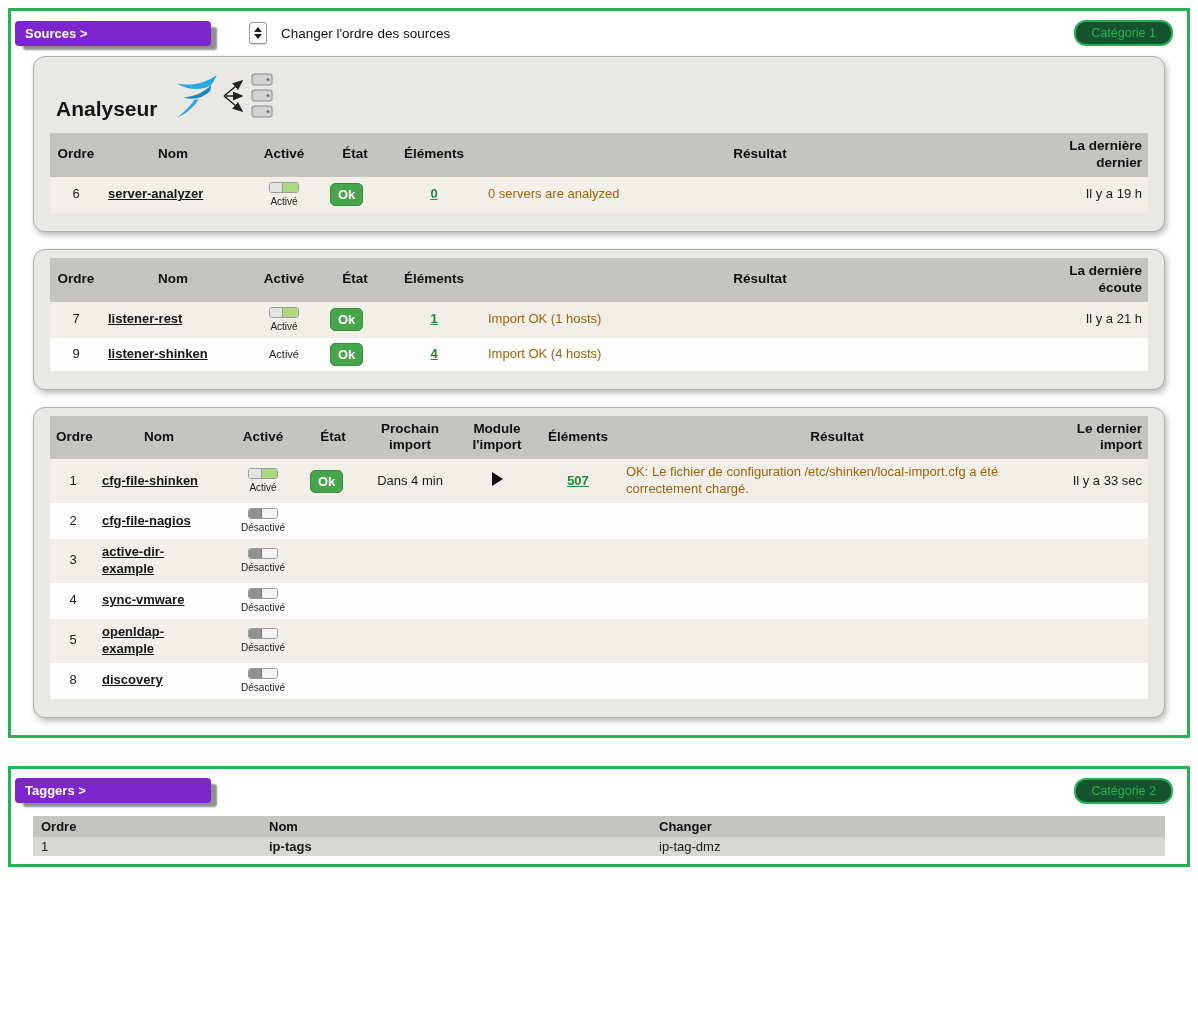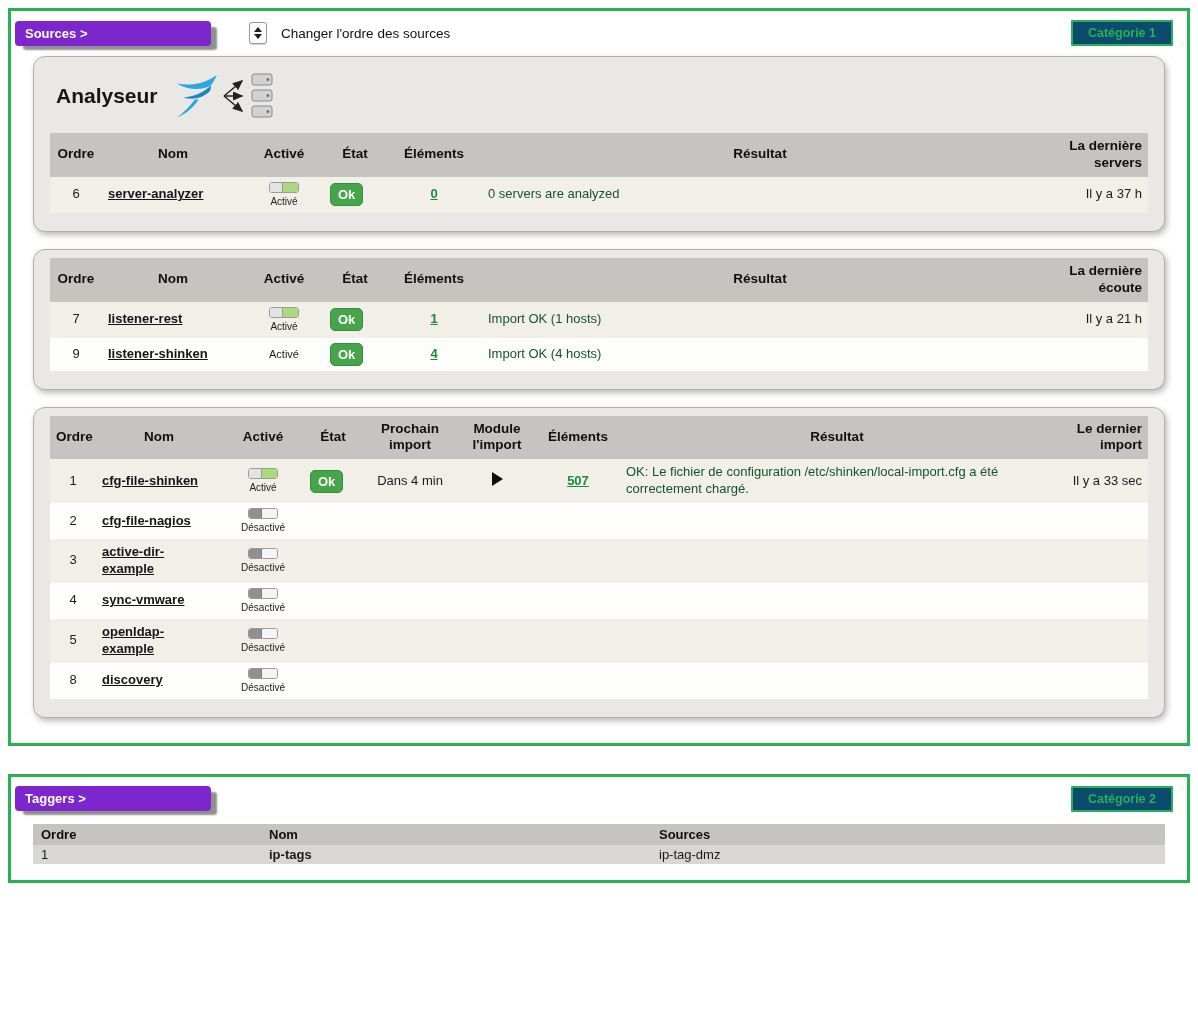--- a/index.html
+++ b/index.html
@@ -15,21 +15,20 @@
   html,body{margin:0;padding:0;background:#fff;}
   body{
     font-family:"Liberation Sans","DejaVu Sans",sans-serif;
     color:#1b1b1b;
     width:1198px;
     padding:8px;
   }
   .green-box{
     border:3px solid var(--green);
     background:#fff;
-    padding-bottom:8px;
   }
   .green-box + .green-box{margin-top:28px;}
 
   .section-header{
     display:flex;
     align-items:center;
     gap:14px;
     padding:9px 14px 8px 4px;
   }
   .purple-btn{
@@ -61,36 +60,36 @@
     box-shadow:0 1px 1px rgba(0,0,0,.18);
     cursor:pointer;
   }
   .tri-up{width:0;height:0;border-left:4px solid transparent;border-right:4px solid transparent;border-bottom:5px solid #1c1c1c;}
   .tri-down{width:0;height:0;border-left:4px solid transparent;border-right:4px solid transparent;border-top:5px solid #1c1c1c;}
   .reorder-label{font-size:13.5px;color:#101010;}
   .category-badge{
     margin-left:auto;
     border:2px solid var(--green);
     color:var(--green);
-    background:#0c4a6e;
+    background:#14532d;
     font-size:12.5px;
-    font-weight:700;
+    font-weight:400;
     padding:4px 15px;
-    border-radius:1px;
+    border-radius:12px;
   }
 
   .panel{
     background:var(--panel-bg);
     border:1px solid var(--panel-border);
     border-radius:12px;
     margin:2px 22px 17px;
     padding:8px 16px 18px;
     box-shadow:2px 3px 6px rgba(0,0,0,.28);
   }
-  .panel-head{display:flex;align-items:center;gap:14px;margin:6px 0 12px 6px;}
+  .panel-head{display:flex;align-items:flex-end;gap:14px;margin:6px 0 12px 6px;}
   .panel-title{font-size:21px;font-weight:700;color:#161616;margin:0;}
   .panel-icon{display:inline-flex;align-items:center;}
 
   table{border-collapse:collapse;}
   .src-table{width:100%;table-layout:fixed;}
   .src-table th{
     background:var(--head-gray);
     font-size:13.5px;
     font-weight:600;
     color:#101010;
@@ -109,21 +108,21 @@
   .src-table tbody tr:nth-child(odd){background:var(--row-beige);}
   .src-table tbody tr:nth-child(even){background:var(--row-white);}
 
   td.c-ordre{text-align:center;}
   td.c-nom{text-align:left;}
   td.c-active{text-align:center;}
   td.c-etat{text-align:left;}
   td.c-next{text-align:center;}
   td.c-force{text-align:center;}
   td.c-elem{text-align:center;}
-  td.c-result{text-align:left;color:#14532d;}
+  td.c-result{text-align:left;color:#a16207;}
   td.c-last,th.c-last{text-align:right;}
 
   .nom-link{color:#151515;font-weight:600;text-decoration:underline;cursor:pointer;}
   .elem-link{color:#1e8a3c;font-weight:700;text-decoration:underline;cursor:pointer;}
 
   .ok-badge{
     display:inline-block;
     background:#46a44a;
     border:1px solid #3b8b3f;
     color:#fff;
@@ -228,40 +227,40 @@
           <col style="width: 110px;">
         </colgroup>
         <thead>
           <tr>
             <th class="c-ordre">Ordre</th>
             <th class="c-nom">Nom</th>
             <th class="c-active">Activé</th>
             <th class="c-etat">État</th>
             <th class="c-elem">Éléments</th>
             <th class="c-result">Résultat</th>
-            <th class="c-last">La dernière servers</th>
+            <th class="c-last">La dernière dernier</th>
           </tr>
         </thead>
         <tbody>
           <tr>
             <td class="c-ordre">6</td>
             <td class="c-nom"><a class="nom-link" href="#">server-analyzer</a></td>
             <td class="c-active">
               <div class="active-wrap">
                 <span class="toggle on">
                   <span class="knob"></span>
                   <span class="track"></span>
                 </span>
                 <span class="toggle-label">Activé</span>
               </div>
             </td>
             <td class="c-etat"><span class="ok-badge">Ok</span></td>
             <td class="c-elem"><a class="elem-link" href="#">0</a></td>
             <td class="c-result">0 servers are analyzed</td>
-            <td class="c-last">Il y a 37 h</td>
+            <td class="c-last">Il y a 19 h</td>
           </tr>
         </tbody>
       </table>
   </section>
 
   <section class="panel">
     <table class="src-table" id="panel-table-1">
         <colgroup>
           <col style="width: 52px;">
           <col style="width: 142px;">
@@ -471,21 +470,21 @@
   <table class="taggers-table" id="taggers-table">
       <colgroup>
         <col style="width: 228px;">
         <col style="width: 390px;">
         <col>
       </colgroup>
       <thead>
         <tr>
           <th>Ordre</th>
           <th>Nom</th>
-          <th>Sources</th>
+          <th>Changer</th>
         </tr>
       </thead>
       <tbody>
         <tr>
           <td>1</td>
           <td><span class="tagger-name">ip-tags</span></td>
           <td>ip-tag-dmz</td>
         </tr>
       </tbody>
     </table>

